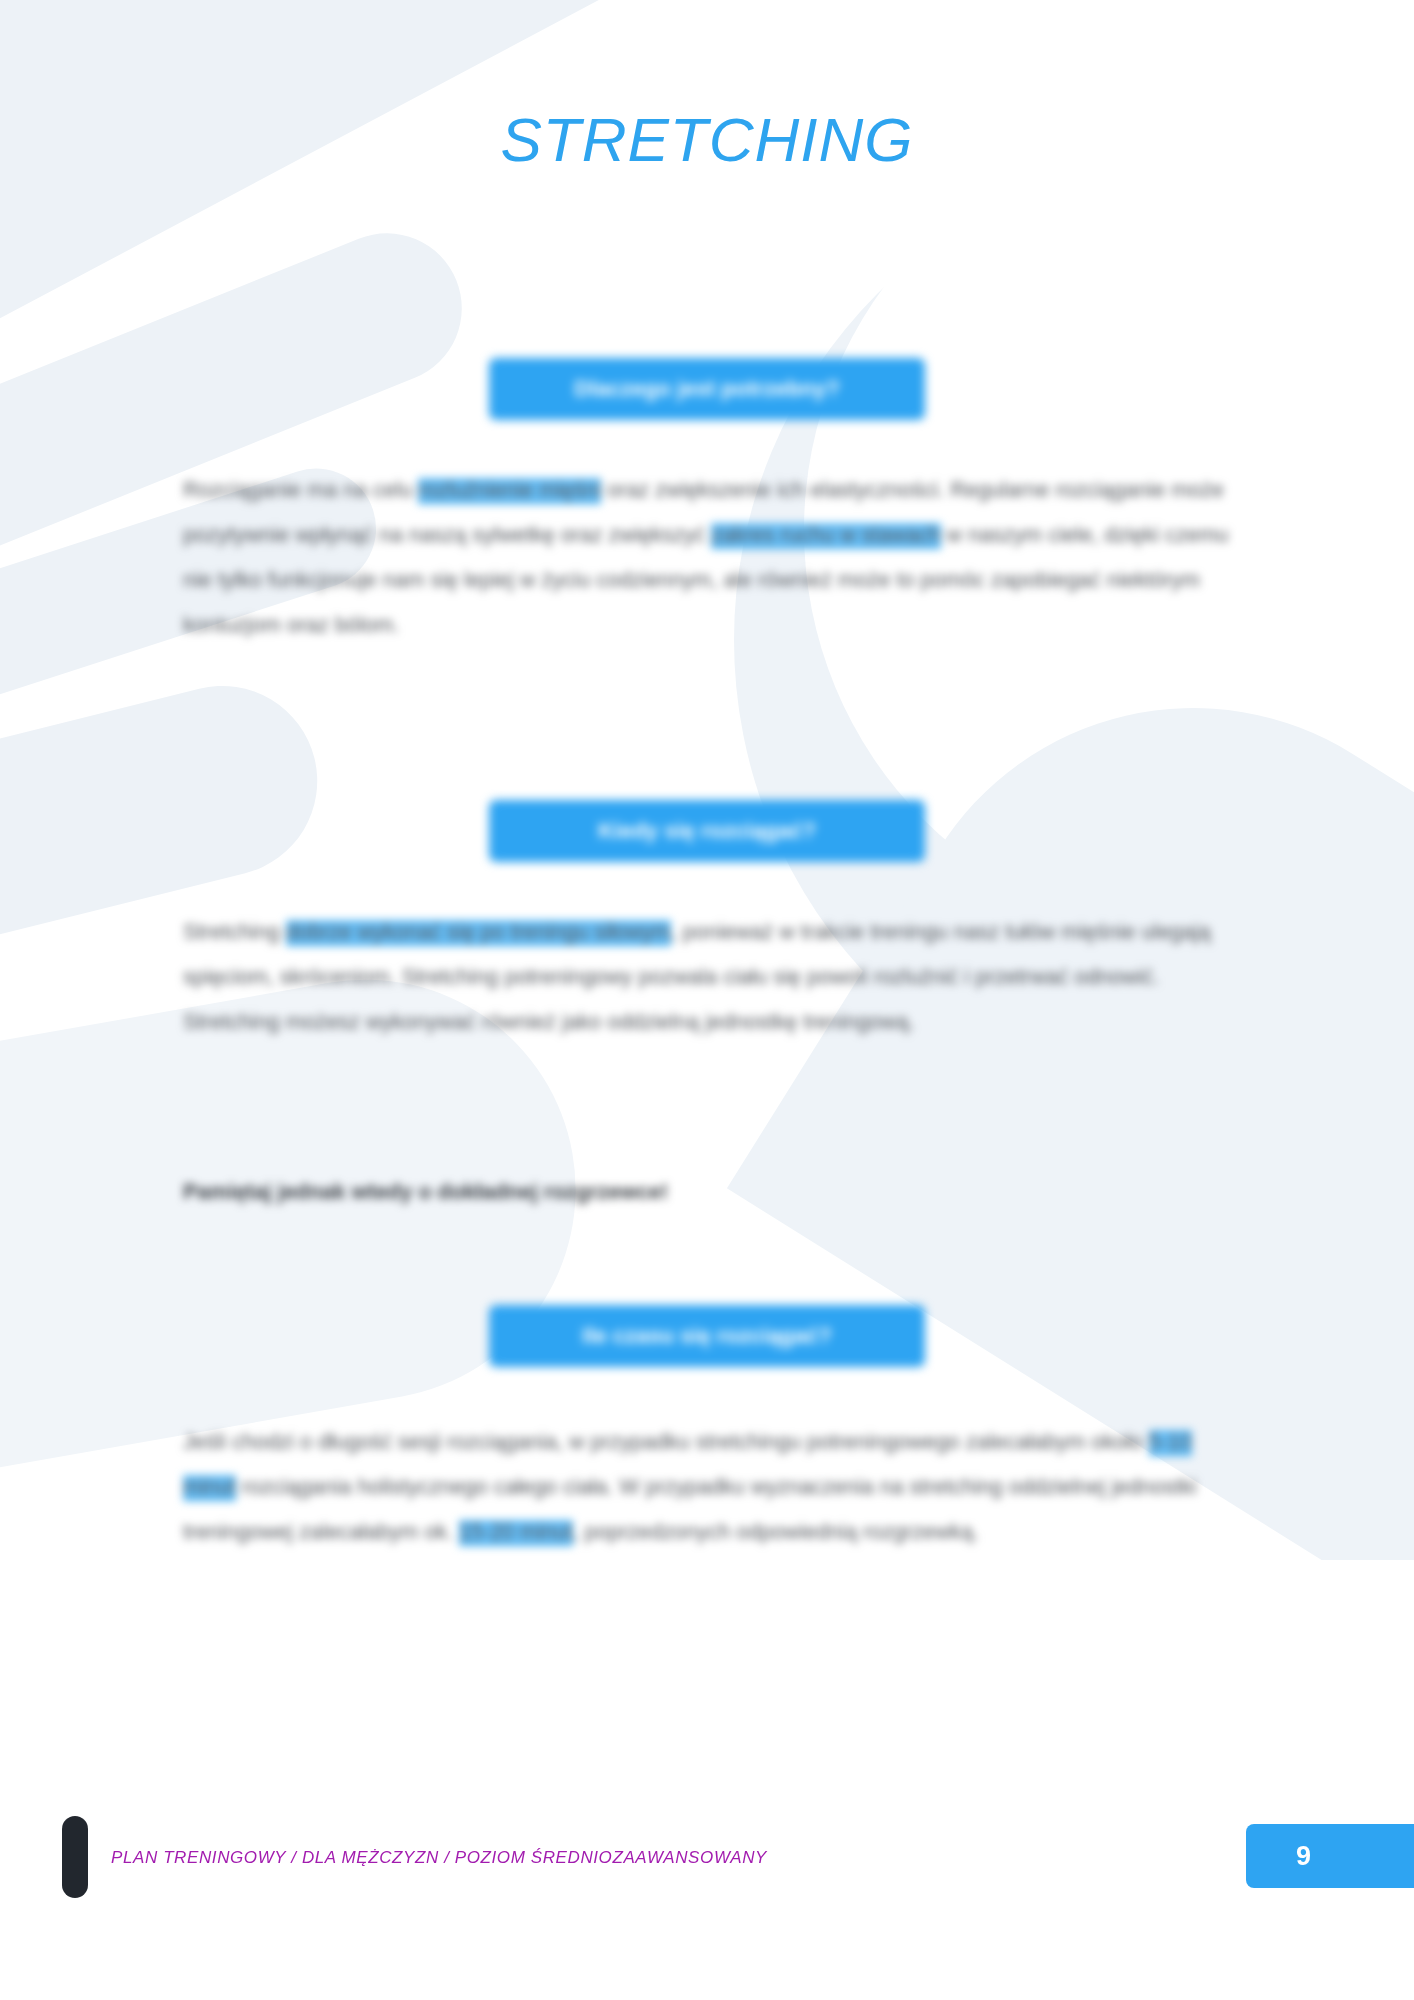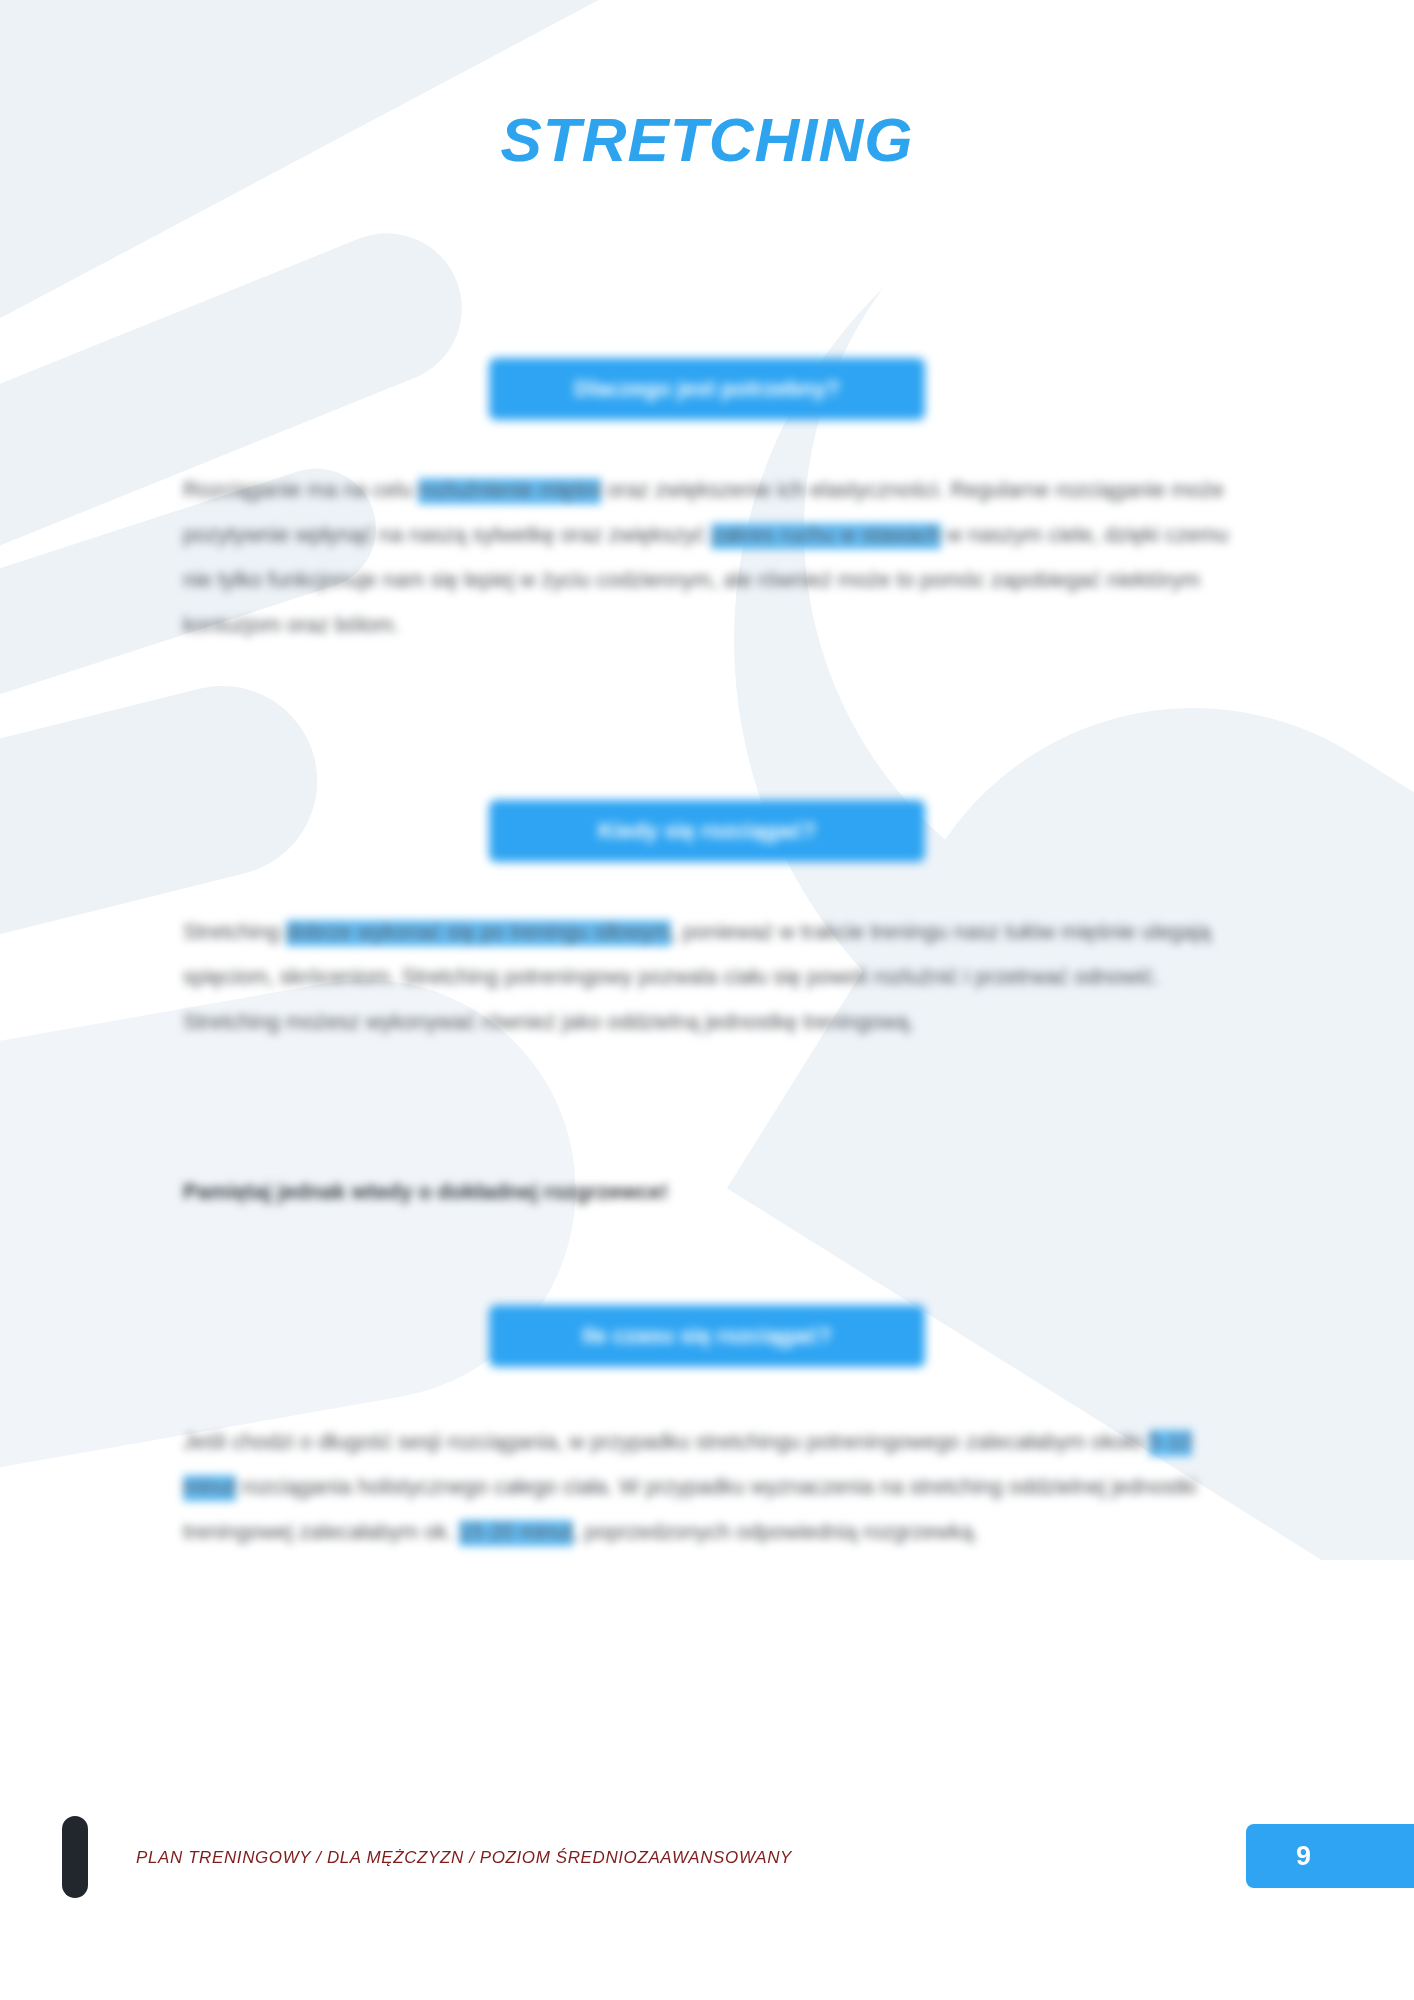--- a/index.html
+++ b/index.html
@@ -122,21 +122,21 @@
     height: 2000px;
   }
 
   .page-title {
     position: absolute;
     top: 104px;
     left: 0;
     width: 1414px;
     text-align: center;
     font-size: 62px;
-    font-weight: bold;
+    font-weight: normal;
     font-style: italic;
     letter-spacing: 1px;
     color: #2ea4ef;
   }
 
   .pill {
     position: absolute;
     left: 489px;
     width: 436px;
     height: 62px;
@@ -185,26 +185,26 @@
     position: absolute;
     left: 62px;
     top: 1816px;
     width: 26px;
     height: 82px;
     background: #22272e;
     border-radius: 13px;
   }
   .footer-text {
     position: absolute;
-    left: 136px;
+    left: 111px;
     top: 1848px;
     font-size: 17px;
     font-style: italic;
     letter-spacing: 0.6px;
-    color: #7f1d1d;
+    color: #a21caf;
     white-space: nowrap;
   }
   .page-num {
     position: absolute;
     left: 1246px;
     top: 1824px;
     width: 230px;
     height: 64px;
     background: #2ea4f2;
     border-radius: 8px 0 0 8px;

